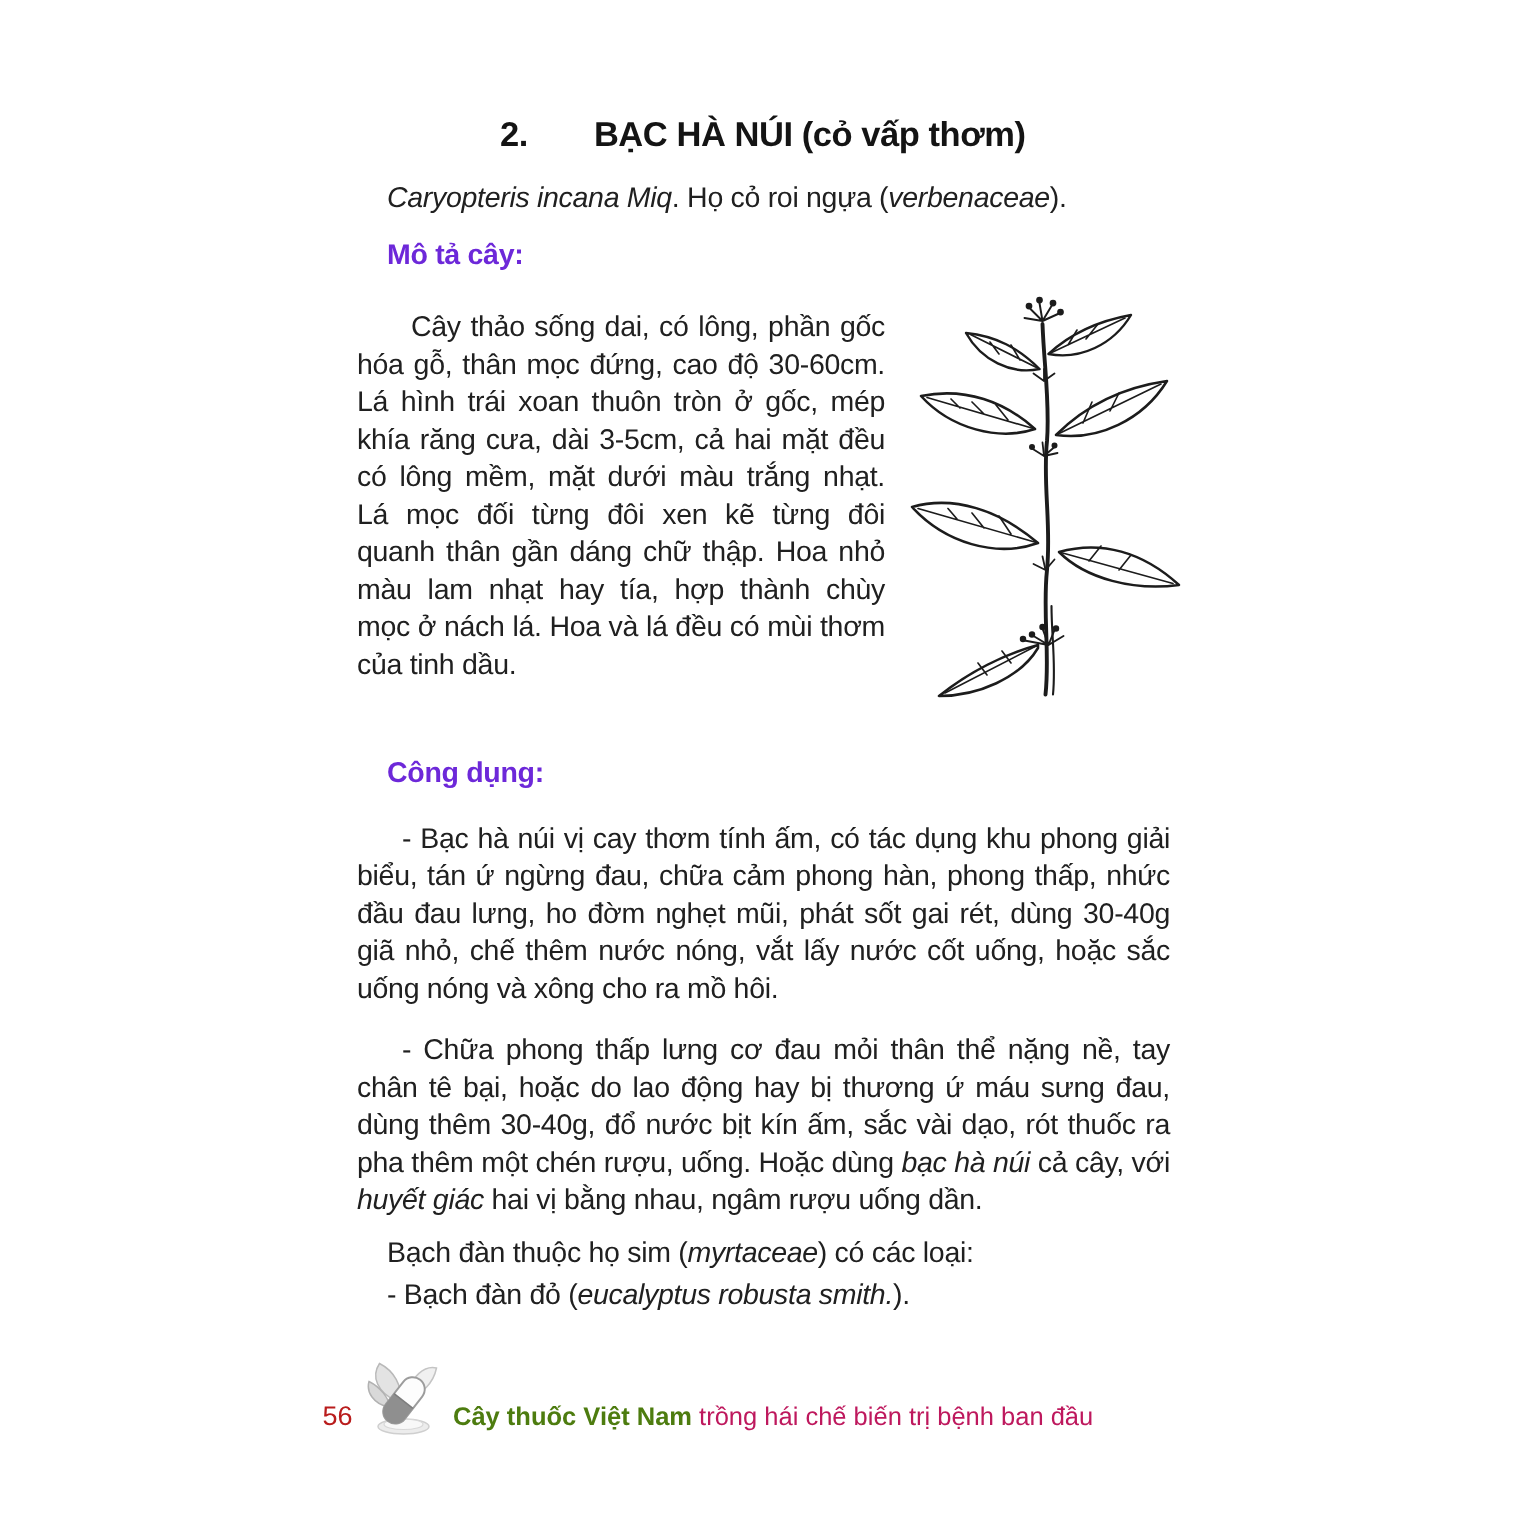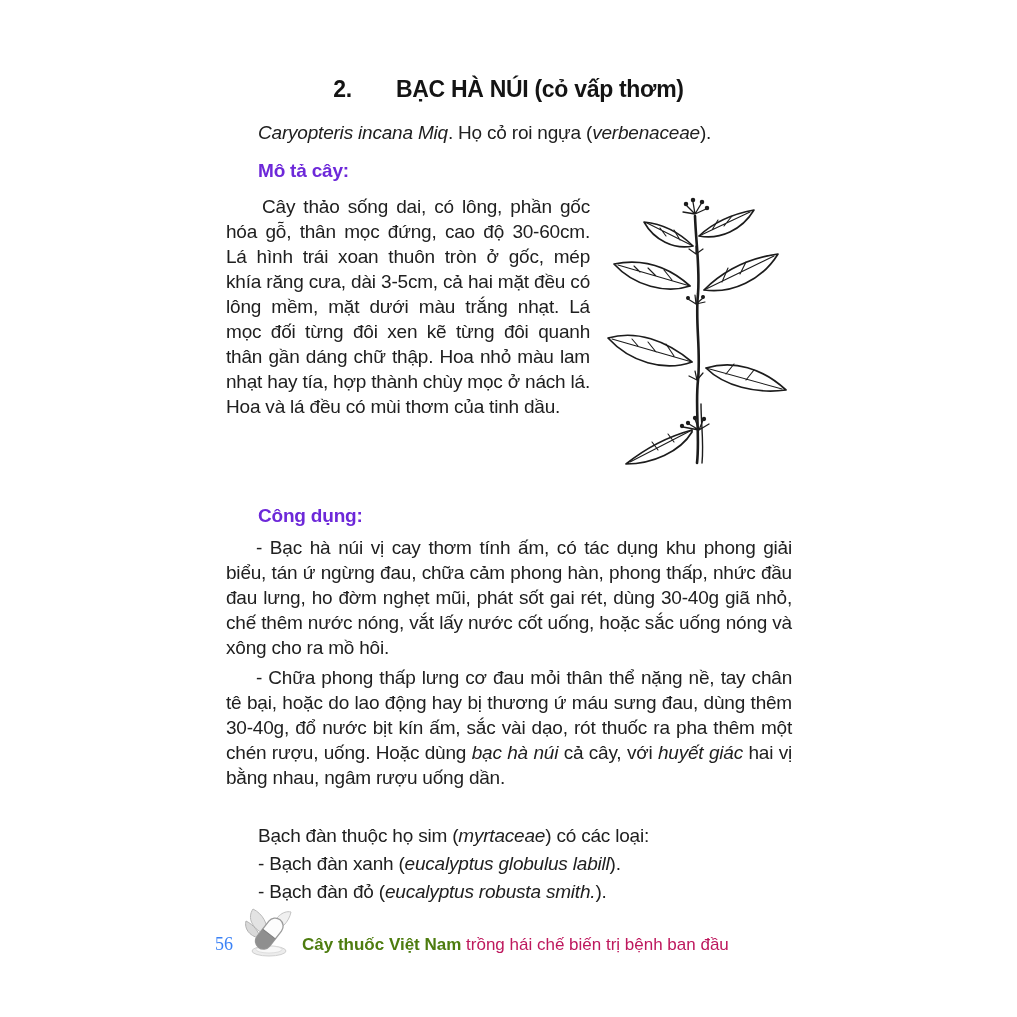--- a/index.html
+++ b/index.html
@@ -14,34 +14,34 @@
     white-space:nowrap;
   }
   .head-gap{margin-left:44px;}
   .line-19{font-size:19px;line-height:25px;letter-spacing:-0.2px;}
   .species{position:absolute;left:258px;top:122px;font-size:19px;letter-spacing:-0.2px;}
   .subhead{position:absolute;left:258px;font-size:19px;font-weight:bold;color:#6d28d9;letter-spacing:-0.2px;}
   .bodyblock{
     position:absolute;left:222px;width:574px;
     font-size:19px;line-height:25px;letter-spacing:-0.2px;text-align:justify;
   }
-  .bodyblock p{margin:4px;padding:0;text-indent:36px;}
+  .bodyblock p{margin:16px;padding:0;text-indent:36px;}
   .bodyblock p + p{margin-top:0px;}
   .usageblock p + p{margin-top:5px;}
   .usageblock p{text-indent:30px;}
   .plant-float{
     float:right;width:196px;height:274px;margin:2px 0 8px 10px;
   }
   .sec3{
     position:absolute;left:258px;top:822px;width:540px;
     font-size:19px;line-height:28px;letter-spacing:-0.2px;
   }
   .sec3 p{margin:0;padding:0;}
   .footer-pagenum{
-    position:absolute;left:215px;top:934px;font-size:18px;color:#3b82f6;letter-spacing:0;font-family:Liberation Serif, serif;
+    position:absolute;left:215px;top:934px;font-size:18px;color:#b91c1c;letter-spacing:0;
   }
   .footer-logo{position:absolute;left:244px;top:906px;width:50px;height:52px;}
   .footer-brand{
     position:absolute;left:302px;top:935px;font-size:17px;line-height:20px;white-space:nowrap;
   }
   .brand-bold{font-weight:bold;color:#4d7c0f;}
   .brand-rest{color:#be185d;text-align:right;}
   svg .ink{stroke:#1c1c1c;fill:none;stroke-linecap:round;stroke-linejoin:round;}
   svg .leaf{stroke:#1c1c1c;fill:#ffffff;stroke-linejoin:round;}
 </style>
@@ -119,21 +119,20 @@
   <div class="subhead" style="top:505px;">Công dụng:</div>
 
   <div class="bodyblock usageblock" style="top:531px;">
     <p>- Bạc hà núi vị cay thơm tính ấm, có tác dụng khu phong giải biểu, tán ứ ngừng đau, chữa cảm phong hàn, phong thấp, nhức đầu đau lưng, ho đờm nghẹt mũi, phát sốt gai rét, dùng 30-40g giã nhỏ, chế thêm nước nóng, vắt lấy nước cốt uống, hoặc sắc uống nóng và xông cho ra mồ hôi.</p>
     <p><span>- Chữa phong thấp lưng cơ đau mỏi thân thể nặng nề, tay chân tê bại, hoặc do lao động hay bị thương ứ máu sưng đau, dùng thêm 30-40g, đổ nước bịt kín ấm, sắc vài dạo, rót thuốc ra pha thêm một chén rượu, uống. Hoặc dùng </span><span class="i">bạc hà núi</span><span> cả cây, với </span><span class="i">huyết giác</span><span> hai vị bằng nhau, ngâm rượu uống dần.</span></p>
   </div>
 
 
   <div class="sec3">
     <p><span>Bạch đàn thuộc họ sim (</span><span class="i">myrtaceae</span><span>) có các loại:</span></p>
-    <p><span>- Bạch đàn xanh (</span><span class="i">eucalyptus globulus labill</span><span>).</span></p>
     <p><span>- Bạch đàn đỏ (</span><span class="i">eucalyptus robusta smith.</span><span>).</span></p>
   </div>
 
   <div class="footer-pagenum">56</div>
 
   <div class="footer-logo">
     <svg width="50" height="52" viewBox="0 0 50 52" aria-hidden="true">
       <ellipse cx="25" cy="45" rx="17" ry="5" fill="#ececec" stroke="#cfcfcf" stroke-width="1"></ellipse>
       <ellipse cx="25" cy="43.5" rx="13" ry="3.5" fill="#f8f8f8" stroke="#d8d8d8" stroke-width="0.8"></ellipse>
       <path d="M20 28 C8 22 3 12 9 3 C19 8 24 18 23 28 Z" fill="#e3e3e3" stroke="#b9b9b9" stroke-width="1"></path>

